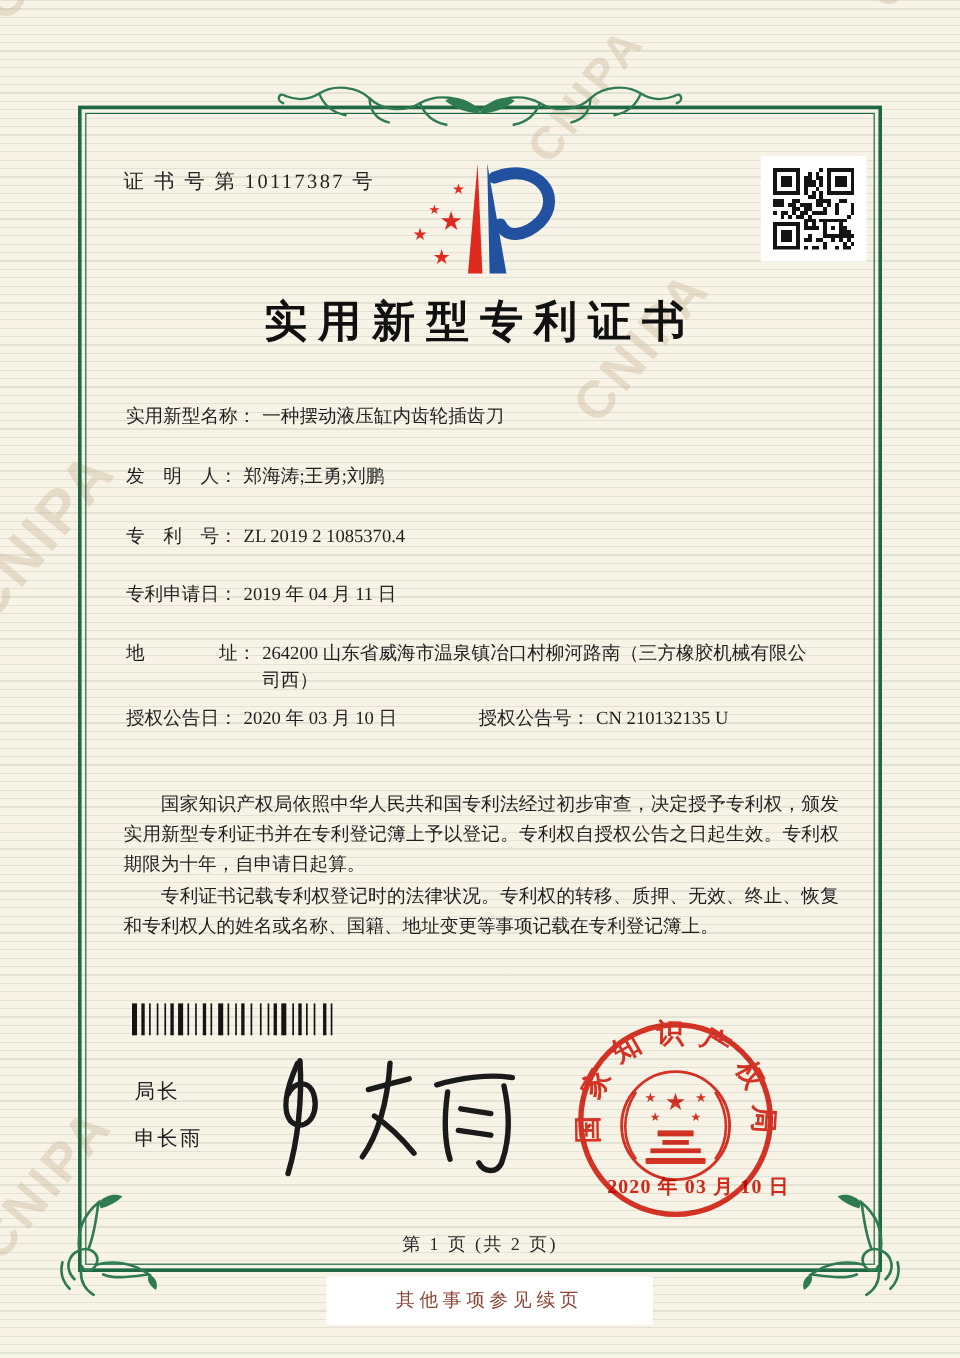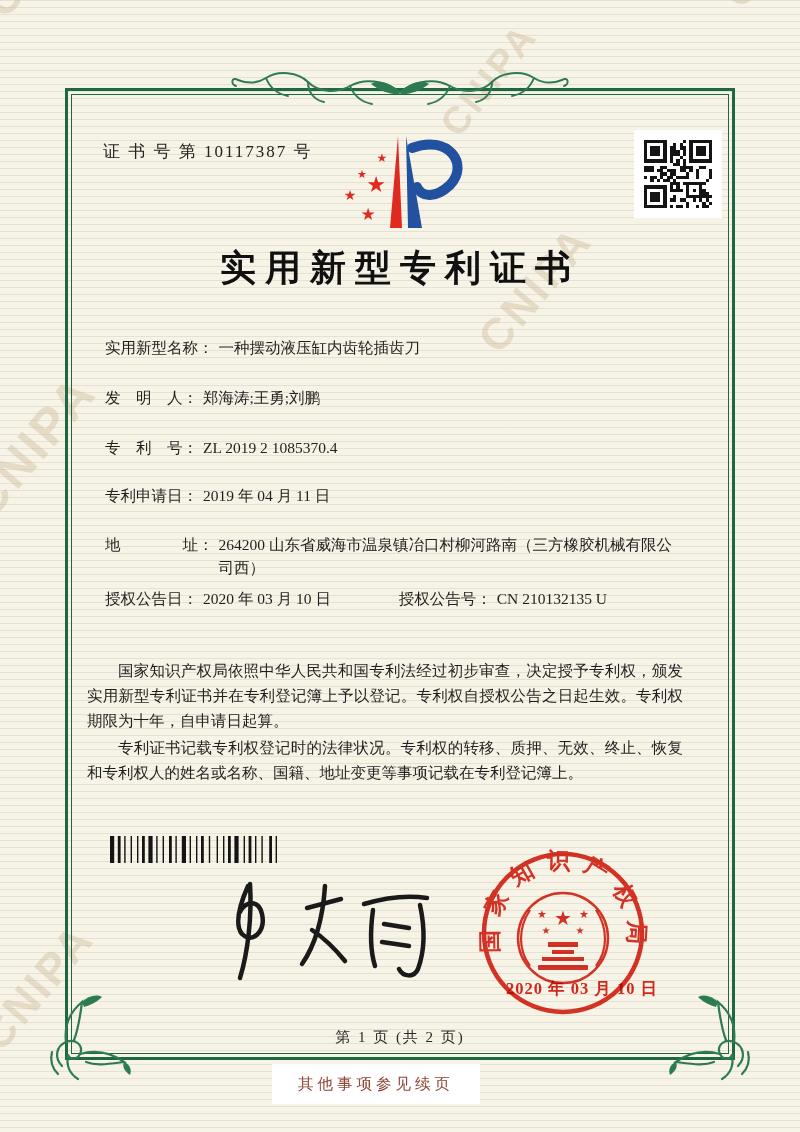--- a/index.html
+++ b/index.html
@@ -22,31 +22,31 @@
   .logo{position:absolute;left:332px;top:124px;}
   .title{position:absolute;left:0;top:244px;width:100%;text-align:center;
     font-size:36px;font-weight:bold;letter-spacing:9px;color:#101010;}
   .fields{position:absolute;left:105px;top:336px;width:594px;font-size:15.5px;}
   .row{line-height:24px;}
   .row .lbl{margin-right:5px;}
   .mb26{margin-bottom:26px}.mb24{margin-bottom:24px}.mb25{margin-bottom:25px}
   .mb20{margin-bottom:20px}.mb8{margin-bottom:8px}
   .addr-val{display:inline-block;vertical-align:top;width:455px;line-height:23px;}
   .pair2{margin-left:64px;text-align:right;}
-  .paras{position:absolute;left:87px;top:658px;width:596px;font-size:15.5px;line-height:25px;text-align:justify;}
+  .paras{position:absolute;left:103px;top:658px;width:596px;font-size:15.5px;line-height:25px;text-align:justify;}
   .paras p{margin:0 0 2px 0;text-indent:2em;}
   .barcode{position:absolute;left:110px;top:836px;}
   .signer{position:absolute;left:112px;top:898px;font-size:17px;letter-spacing:2px;}
   .signer div{margin-bottom:16px;}
   .sig{position:absolute;left:212px;top:876px;}
   .seal{position:absolute;left:478px;top:846px;mix-blend-mode:multiply;opacity:.95;}
   .seal-date{position:absolute;left:492px;top:978px;width:180px;text-align:center;
     font-size:16.5px;letter-spacing:1px;color:#d92a1c;font-weight:bold;mix-blend-mode:multiply;}
   .page-num{position:absolute;left:0;top:1028px;width:100%;text-align:center;font-size:15px;letter-spacing:2px;color:#2a2a2a;}
-  .note-box{position:absolute;left:272px;top:1064px;width:208px;height:40px;background:#ffffff;
+  .note-box{position:absolute;left:272px;top:1064px;width:272px;height:40px;background:#ffffff;
     text-align:center;line-height:40px;font-size:15.5px;letter-spacing:4px;color:#8c4434;}
   .ornament-top{position:absolute;left:230px;top:46px;}
   .corner{position:absolute;}
   .corner.left{left:44px;top:988px;}
   .corner.right{left:666px;top:988px;transform:scaleX(-1);}
 </style>
 </head>
 <body>
 
 <div class="page">
@@ -402,20 +402,24 @@
       <rect x="118.00000000000001" y="0" width="2.8" height="27" fill="#141414"></rect>
       <rect x="124.40000000000002" y="0" width="4.199999999999999" height="27" fill="#141414"></rect>
       <rect x="133.60000000000002" y="0" width="1.4" height="27" fill="#141414"></rect>
       <rect x="138.60000000000002" y="0" width="2.8" height="27" fill="#141414"></rect>
       <rect x="145.00000000000003" y="0" width="1.4" height="27" fill="#141414"></rect>
       <rect x="151.40000000000003" y="0" width="1.4" height="27" fill="#141414"></rect>
       <rect x="159.20000000000005" y="0" width="2.8" height="27" fill="#141414"></rect>
       <rect x="165.60000000000005" y="0" width="1.4" height="27" fill="#141414"></rect>
     </svg>
 
+  <div class="signer">
+    <div>局长</div>
+    <div>申长雨</div>
+  </div>
 
   <svg class="sig" width="230" height="110" viewBox="0 0 230 110">
     <g stroke="#1a1a1a" stroke-width="4.5" fill="none" stroke-linecap="round" stroke-linejoin="round">
       <path d="M36 10 C28 28 22 48 30 58 C40 68 54 56 50 38 C47 24 34 24 28 36"></path>
       <path d="M38 8 C40 40 36 76 28 102"></path>
       <path d="M95 32 C106 29 118 26 129 23"></path>
       <path d="M113 10 C111 40 104 68 90 88"></path>
       <path d="M100 54 C112 62 124 74 133 85"></path>
       <path d="M152 28 C172 22 196 19 215 22"></path>
       <path d="M161 34 C158 56 158 74 163 90"></path>

